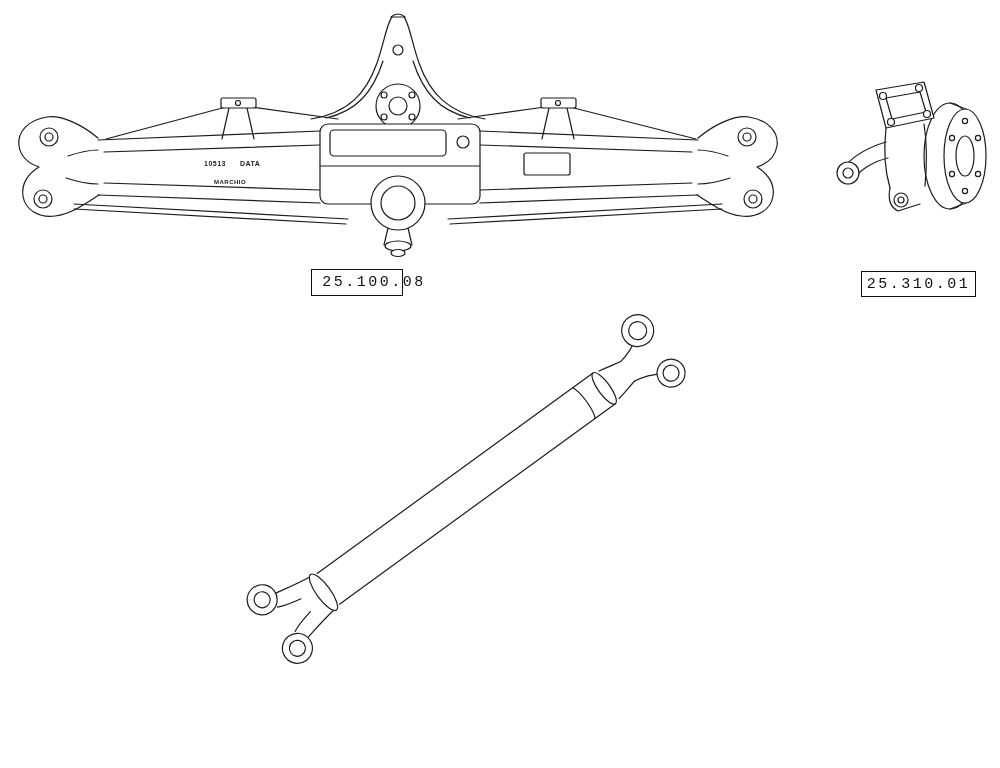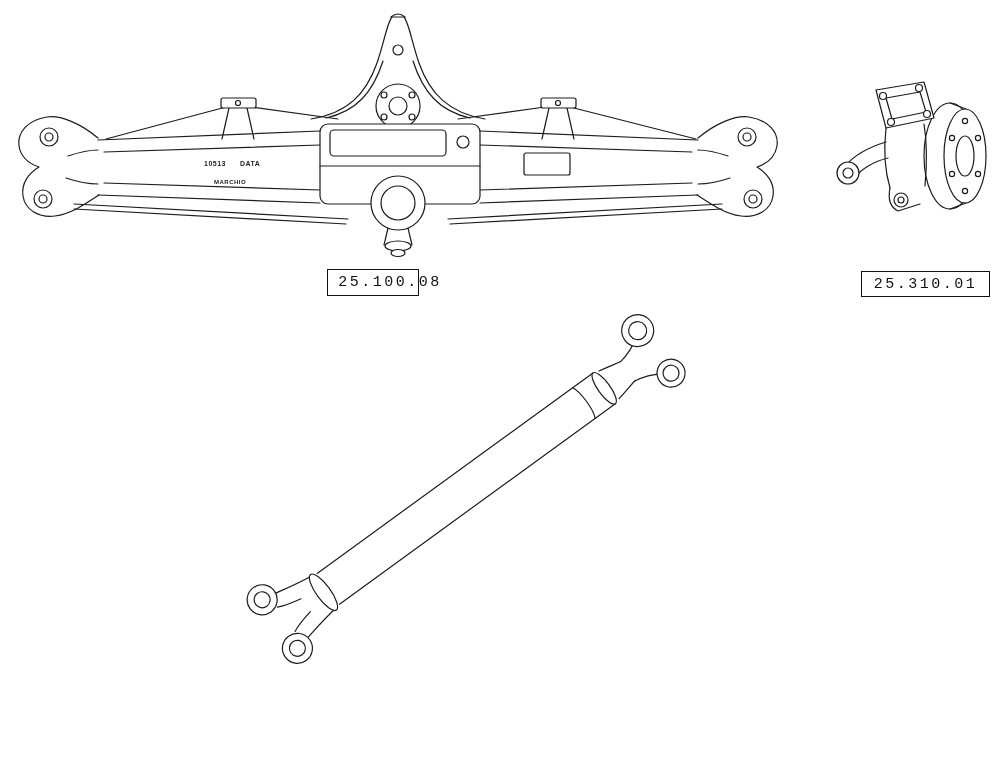--- a/index.html
+++ b/index.html
@@ -91,21 +91,21 @@
         <ellipse cx="390" cy="247" rx="7" ry="3.5" fill="#fff"></ellipse>
 
         <rect x="516" y="147" width="46" height="22" rx="2" fill="#fff"></rect>
       </g>
       <text x="196" y="160" class="mark">10513</text>
       <text x="232" y="160" class="mark">DATA</text>
       <text x="206" y="178" class="mark small">MARCHIO</text>
     </svg>
   </div>
 
-  <div class="code-box" style="left:327px; top:269px; width:92px; height:27px;padding-left:34px;">
+  <div class="code-box" style="left:311px; top:269px; width:92px; height:27px;padding-left:34px;">
     <span>25.100.08</span>
   </div>
 
   <div class="fig" style="left:826px; top:76px; width:170px; height:158px;">
     <svg viewBox="0 0 170 158">
       <g stroke="#1c1c1c" stroke-width="1.2" fill="none" stroke-linecap="round" stroke-linejoin="round">
 
         <ellipse cx="124" cy="80" rx="26" ry="53" fill="#fff"></ellipse>
         <path d="M124 27 L140 33 M124 133 L140 127"></path>
         <ellipse cx="139" cy="80" rx="21" ry="47" fill="#fff"></ellipse>
@@ -132,21 +132,21 @@
         <circle cx="22" cy="97" r="11" fill="#fff"></circle>
         <circle cx="22" cy="97" r="5" fill="#fff"></circle>
 
         <path d="M64 112 C62 122 64 131 72 135 L94 128"></path>
         <circle cx="75" cy="124" r="7" fill="#fff"></circle>
         <circle cx="75" cy="124" r="3" fill="#fff"></circle>
       </g>
     </svg>
   </div>
 
-  <div class="code-box" style="left:861px; top:271px; width:129px; height:26px;">
+  <div class="code-box" style="left:861px; top:271px; width:115px; height:26px;">
     <span>25.310.01</span>
   </div>
 
   <div class="fig" style="left:242px; top:292px; width:470px; height:385px;">
     <svg viewBox="0 0 470 385">
       <g stroke="#1c1c1c" stroke-width="1.2" fill="none" stroke-linecap="round" stroke-linejoin="round" transform="translate(75,305) rotate(-36)">
 
         <path d="M10 -20 C -8 -22 -24 -26 -34 -28"></path>
         <path d="M10 20 C -8 22 -24 26 -34 28"></path>
         <path d="M-14 -8 C -24 -10 -32 -12 -38 -15"></path>

